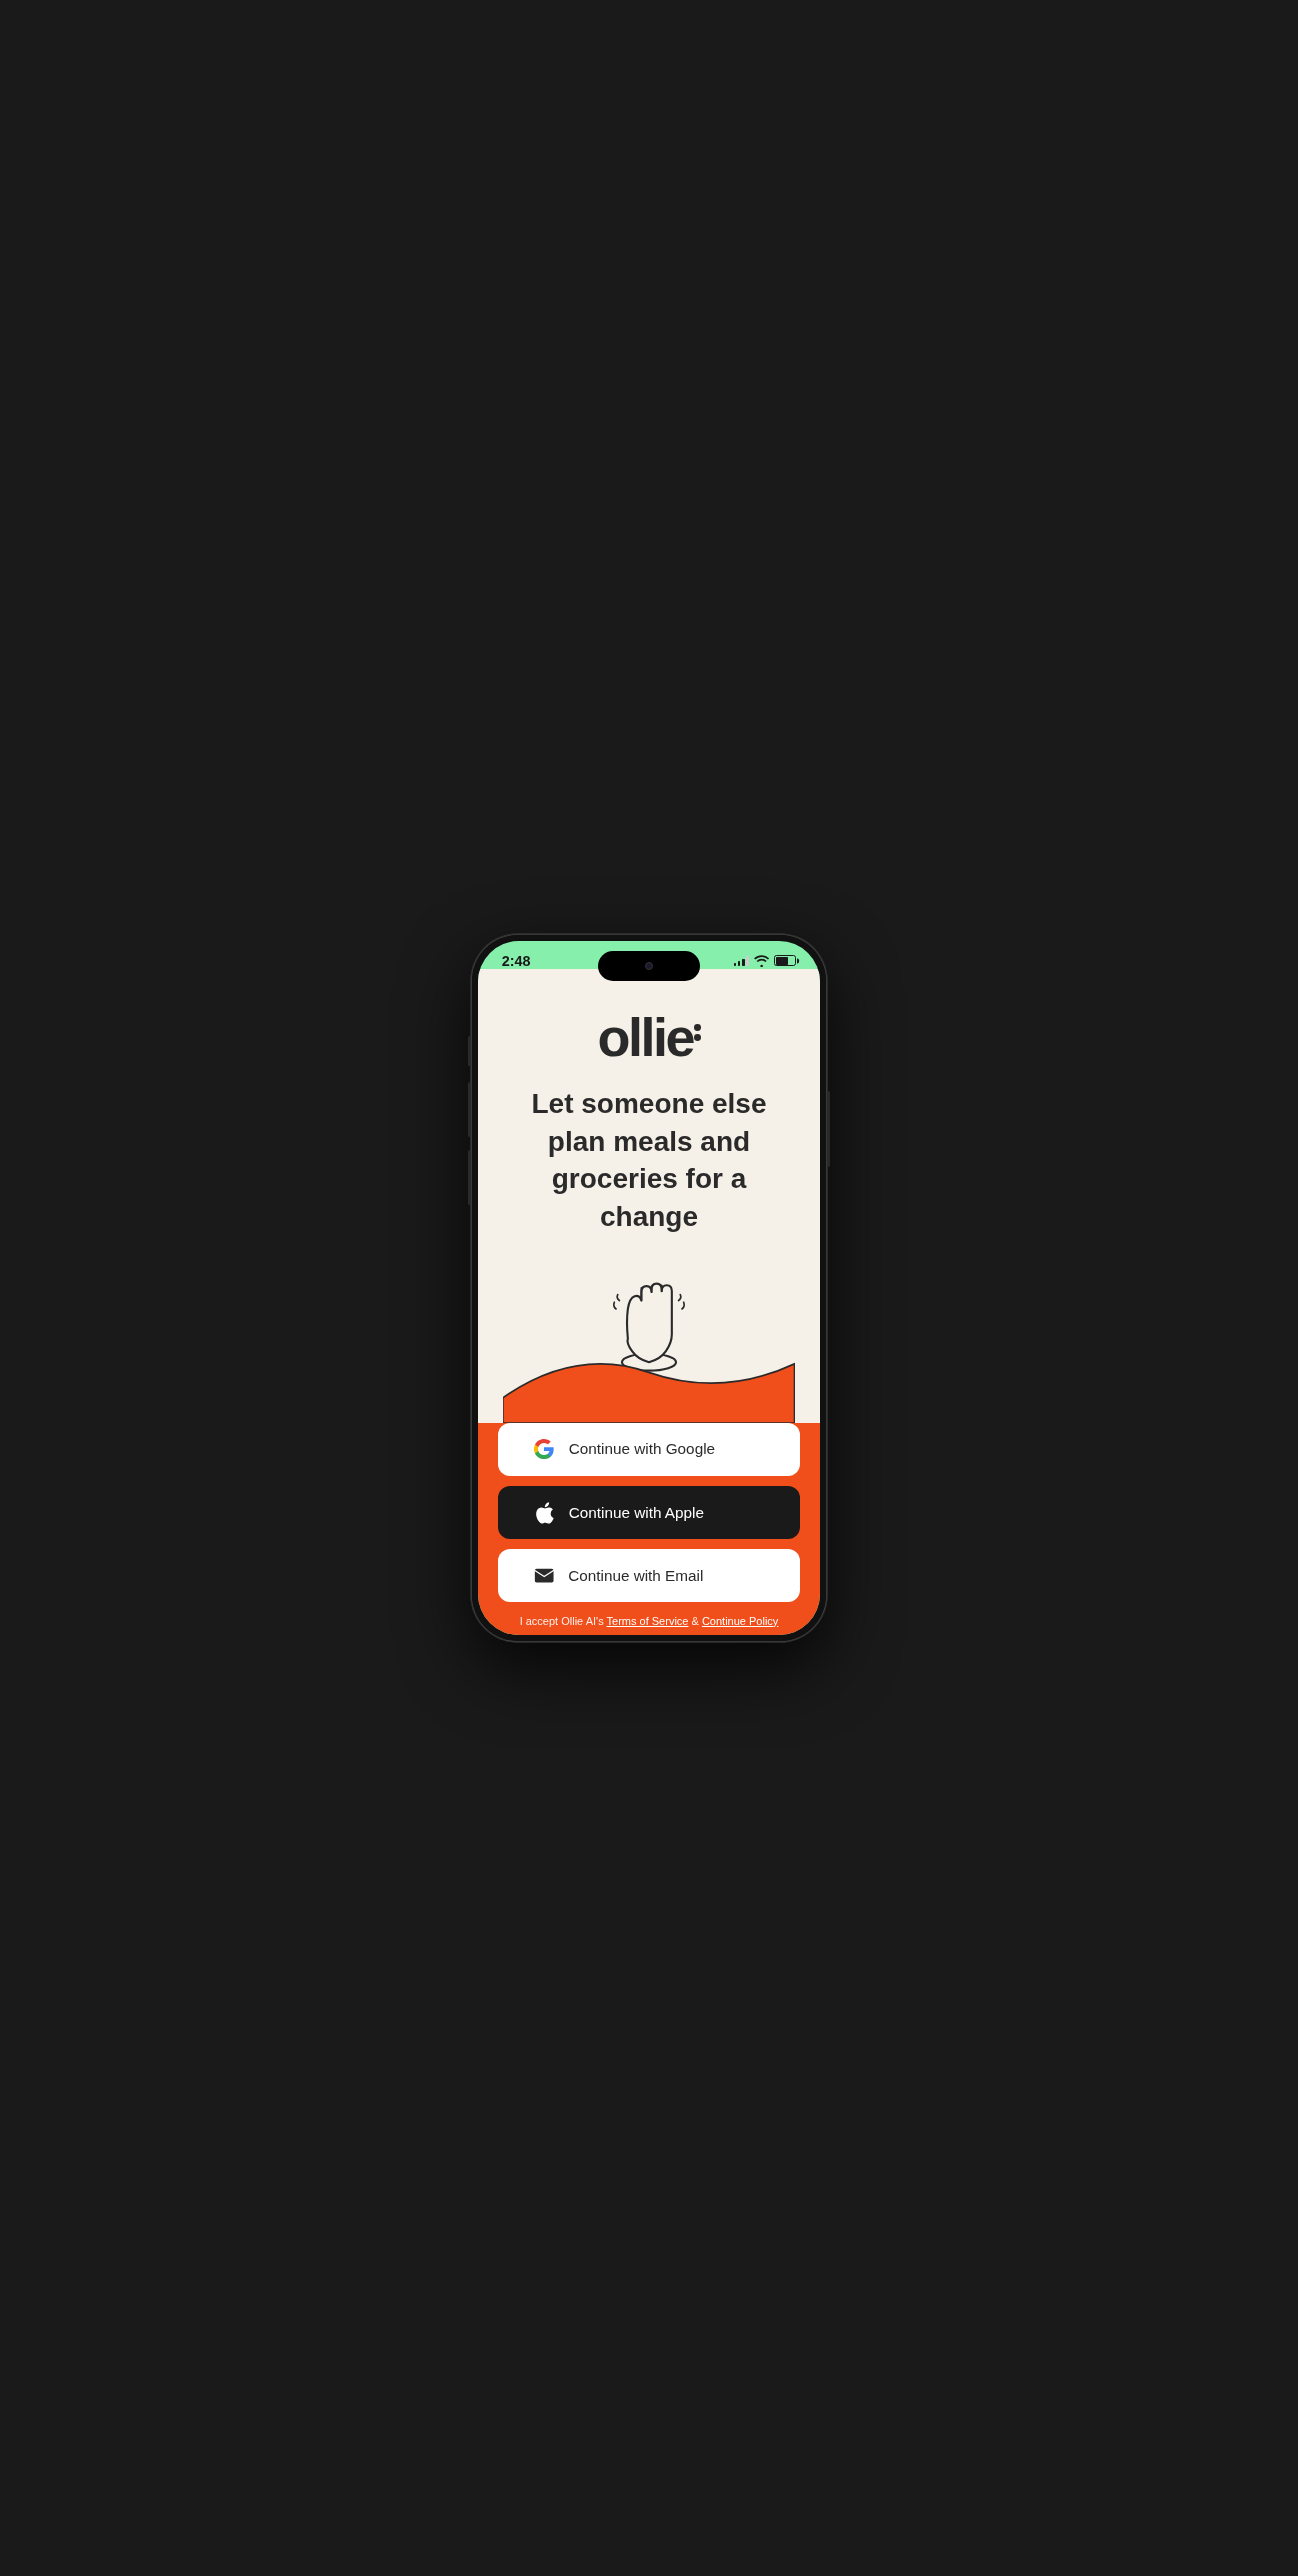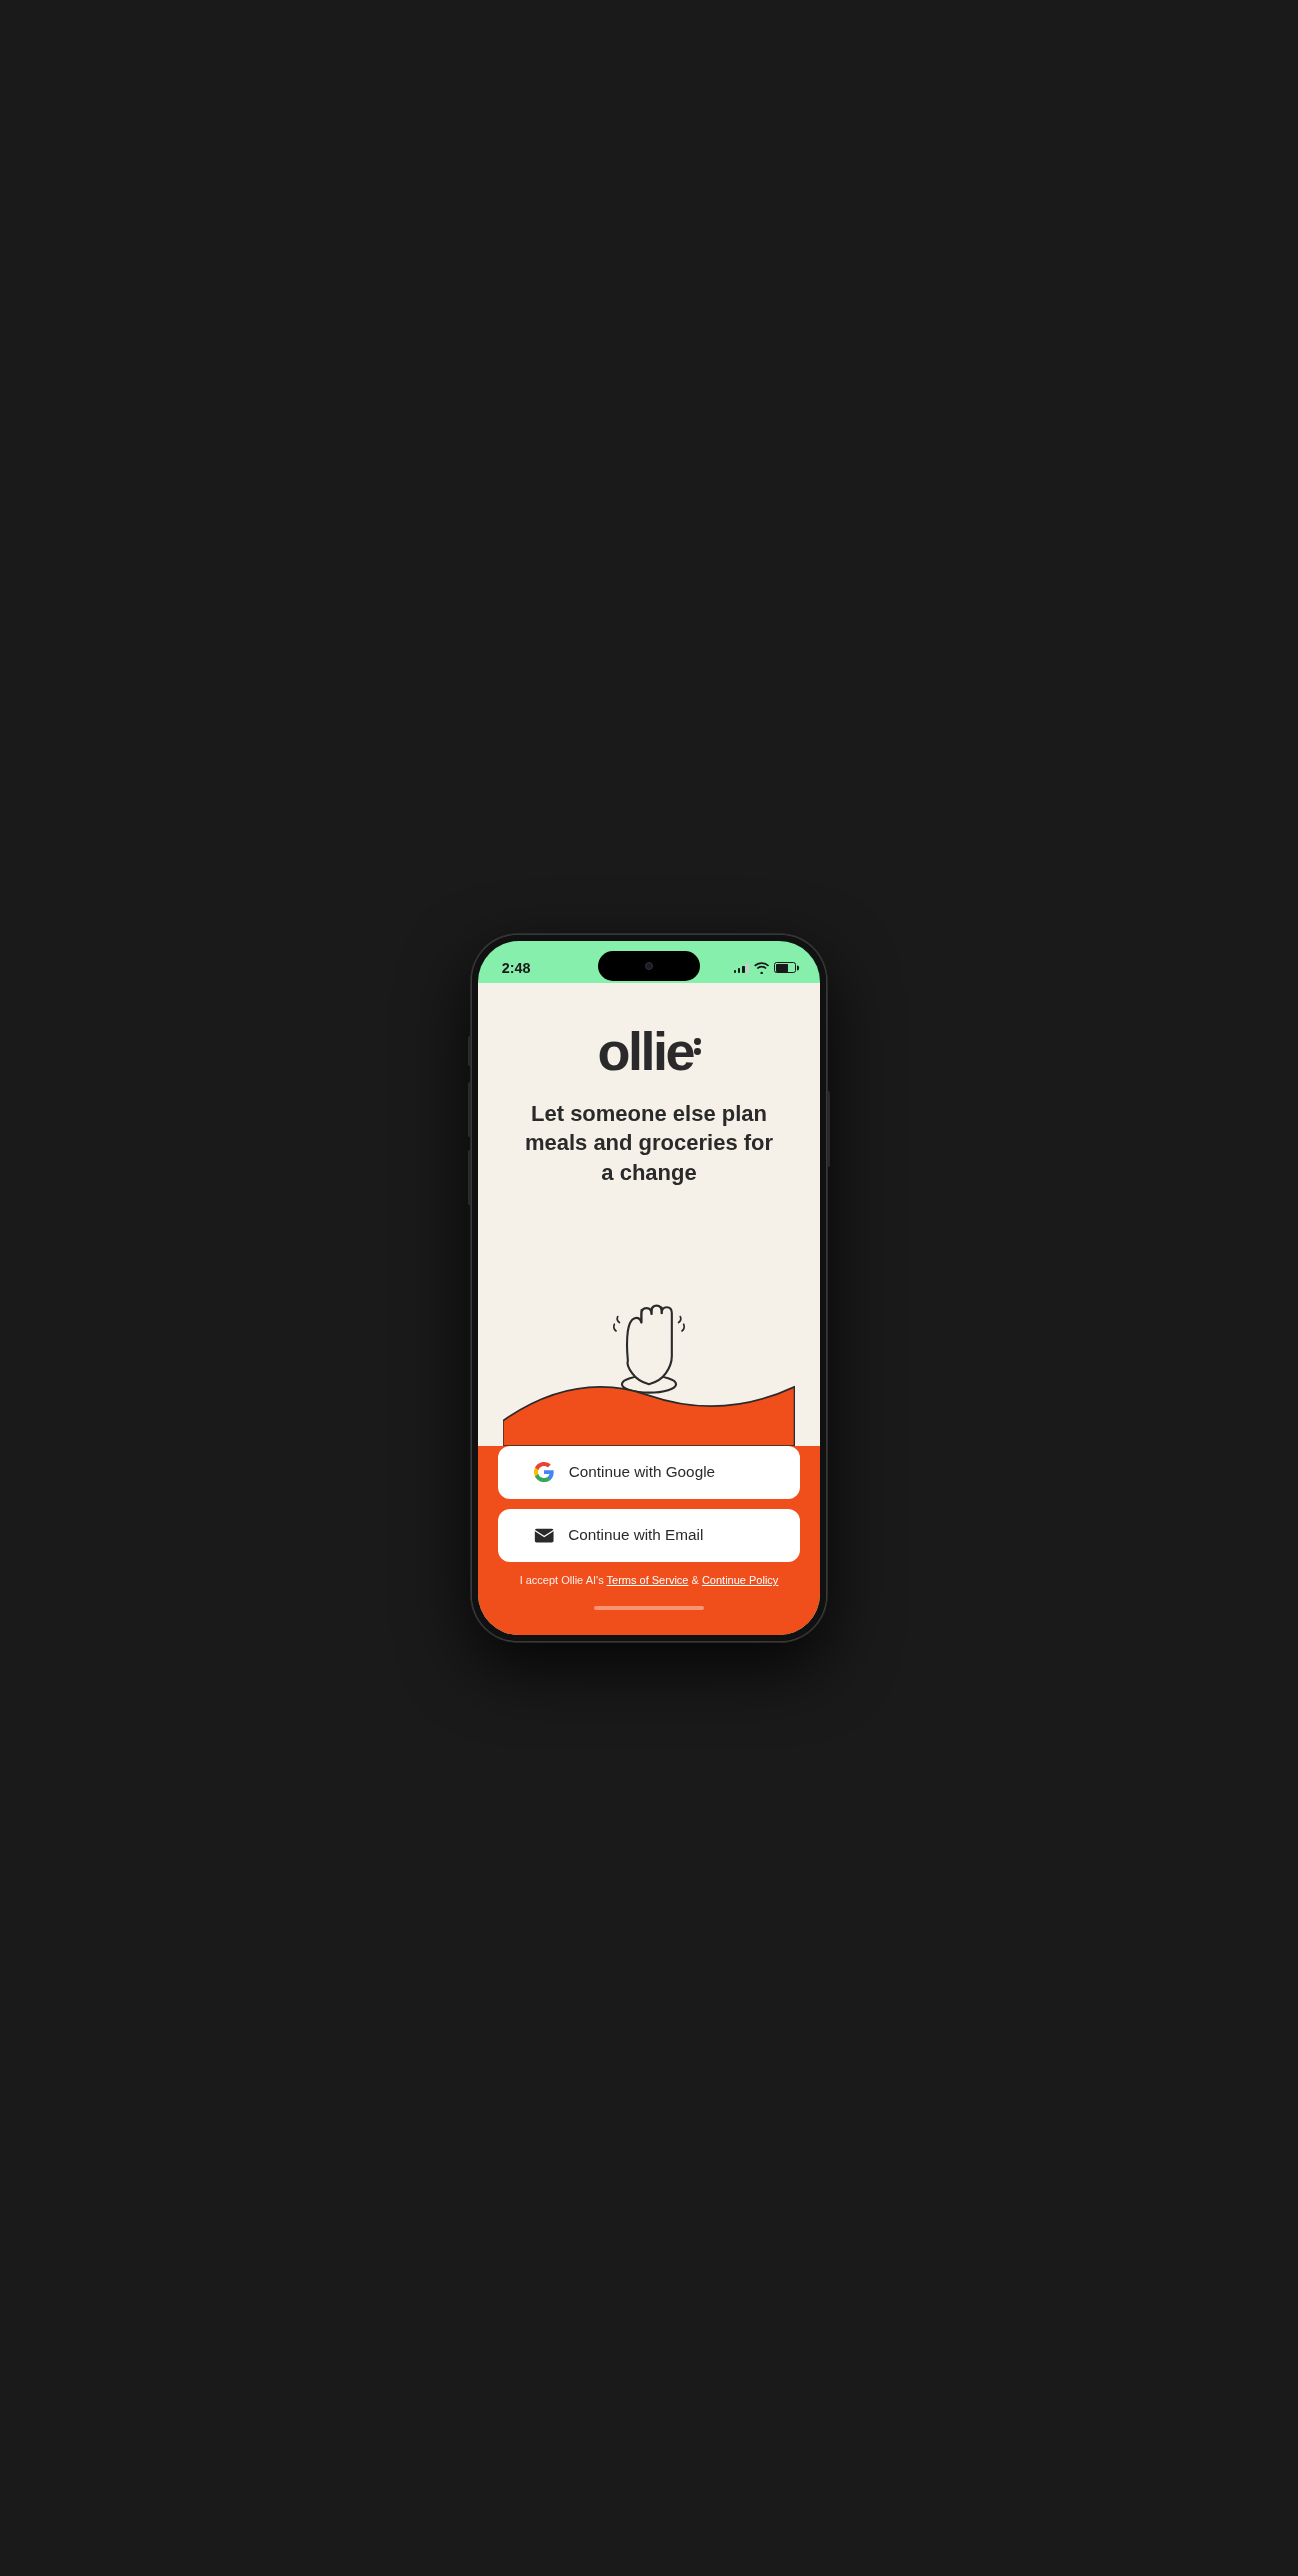--- a/index.html
+++ b/index.html
@@ -193,21 +193,21 @@
 
     .logo-colon span {
       width: 6.8px;
       height: 6.8px;
       background: #2a2a2a;
       border-radius: 50%;
       display: block;
     }
 
     .tagline {
-      font-size: 22px;
+      font-size: 28px;
       font-weight: 700;
       color: #2a2a2a;
       text-align: center;
       line-height: 1.35;
       max-width: 255px;
     }
 
     
     .illustration-area {
       position: relative;
@@ -388,20 +388,29 @@
           <svg class="google-g" viewBox="0 0 24 24" xmlns="http://www.w3.org/2000/svg">
             <path d="M22.56 12.25c0-.78-.07-1.53-.2-2.25H12v4.26h5.92c-.26 1.37-1.04 2.53-2.21 3.31v2.77h3.57c2.08-1.92 3.28-4.74 3.28-8.09z" fill="#4285F4"></path>
             <path d="M12 23c2.97 0 5.46-.98 7.28-2.66l-3.57-2.77c-.98.66-2.23 1.06-3.71 1.06-2.86 0-5.29-1.93-6.16-4.53H2.18v2.84C3.99 20.53 7.7 23 12 23z" fill="#34A853"></path>
             <path d="M5.84 14.09c-.22-.66-.35-1.36-.35-2.09s.13-1.43.35-2.09V7.07H2.18C1.43 8.55 1 10.22 1 12s.43 3.45 1.18 4.93l2.85-2.22.81-.62z" fill="#FBBC05"></path>
             <path d="M12 5.38c1.62 0 3.06.56 4.21 1.64l3.15-3.15C17.45 2.09 14.97 1 12 1 7.7 1 3.99 3.47 2.18 7.07l3.66 2.84c.87-2.6 3.3-4.53 6.16-4.53z" fill="#EA4335"></path>
           </svg>
         </div>
         <span class="btn-label">Continue with Google</span>
       </button>
 
+      <button class="auth-button btn-apple">
+        <div class="btn-icon">
+          <svg width="18.7" height="22" viewBox="0 0 22 26" fill="none" xmlns="http://www.w3.org/2000/svg">
+            <path d="M18.5 13.8c0-3.2 2.6-4.7 2.7-4.8-1.5-2.2-3.8-2.5-4.6-2.5-2-.2-3.8 1.2-4.8 1.2-1 0-2.5-1.1-4.2-1.1-2.1 0-4.1 1.2-5.2 3.1-2.2 3.8-.6 9.5 1.6 12.6 1.1 1.5 2.3 3.2 4 3.2 1.6-.1 2.2-1 4.2-1 2 0 2.5 1 4.2 1 1.7 0 2.8-1.5 3.9-3.1 1.2-1.7 1.7-3.4 1.7-3.5-.1 0-3.5-1.4-3.5-5.1z" fill="white"></path>
+            <path d="M15.3 4.5c.9-1.1 1.5-2.6 1.3-4.1-1.3.1-2.8.9-3.7 1.9-.8.9-1.5 2.4-1.3 3.9 1.4.1 2.8-.7 3.7-1.7z" fill="white"></path>
+          </svg>
+        </div>
+        <span class="btn-label">Continue with Apple</span>
+      </button>
 
       <button class="auth-button btn-email">
         <div class="btn-icon">
           <svg width="20.4" height="15.3" viewBox="0 0 24 18" fill="none" xmlns="http://www.w3.org/2000/svg">
             <rect x="1" y="1" width="22" height="16" rx="2" fill="#2a2a2a"></rect>
             <path d="M1 3L12 10L23 3" stroke="#fff" stroke-width="1.5" stroke-linecap="round"></path>
           </svg>
         </div>
         <span class="btn-label">Continue with Email</span>
       </button>

